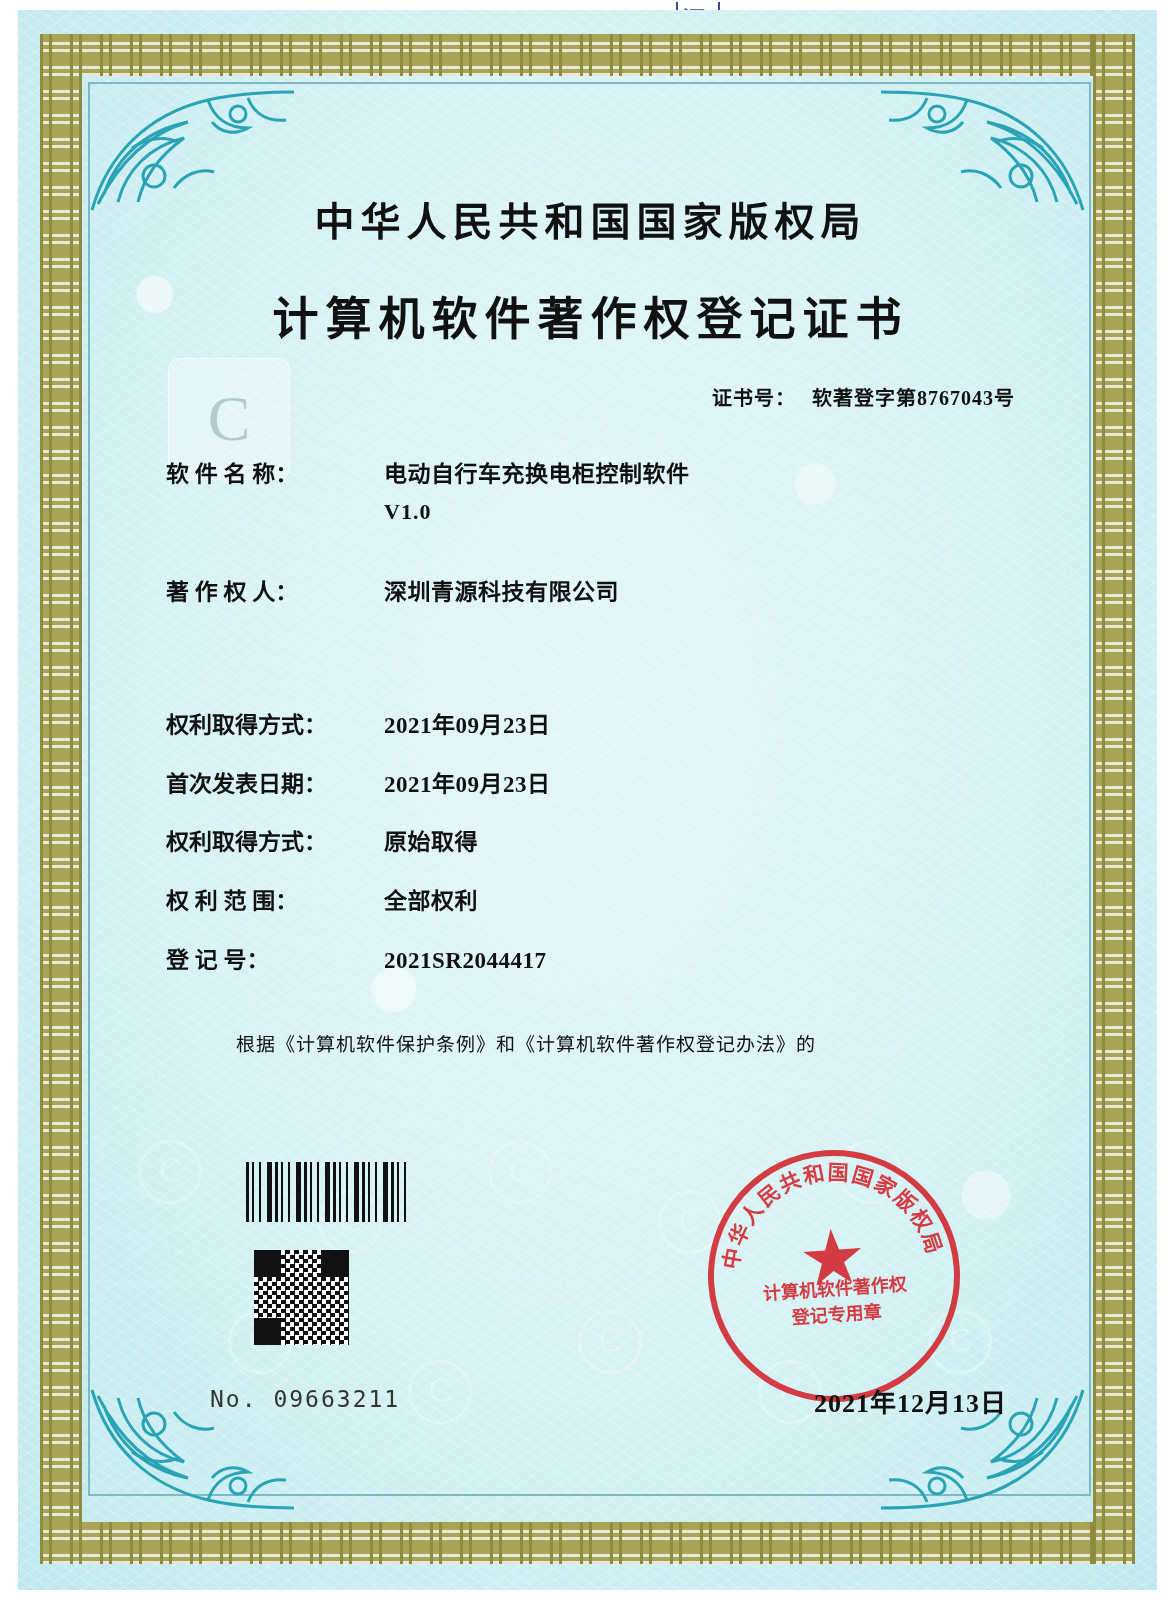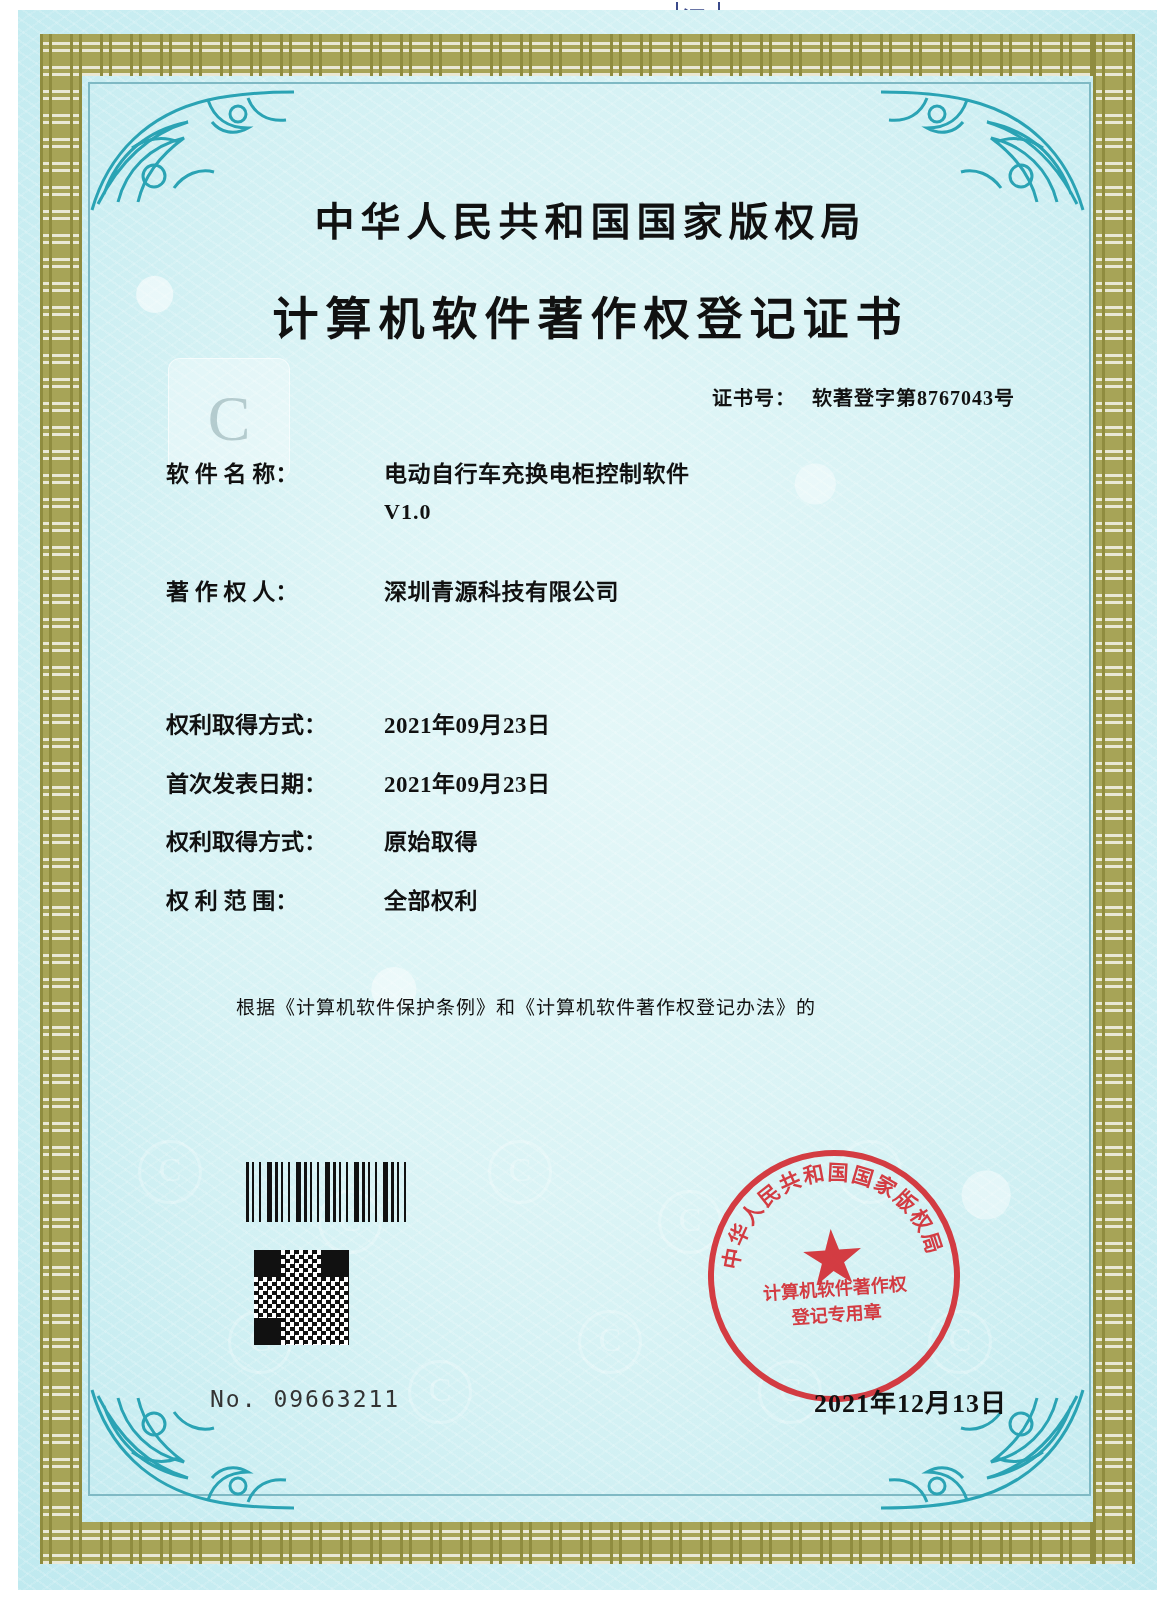--- a/index.html
+++ b/index.html
@@ -435,20 +435,24 @@
 
       <div class="gap-sm"></div>
 
       <div class="field">
         <div class="lbl">权 利 范 围：</div>
         <div class="val">全部权利</div>
       </div>
 
       <div class="gap-sm"></div>
 
+      <div class="field">
+        <div class="lbl">登 记 号：</div>
+        <div class="val">2021SR2044417</div>
+      </div>
 
       <div class="gap-md"></div>
 
       <div class="para">
         <span class="indent"></span><span>根据《计算机软件保护条例》和《计算机软件著作权登记办法》的</span>
       </div>
 
     </div>
 
     <div class="barcode"></div>

